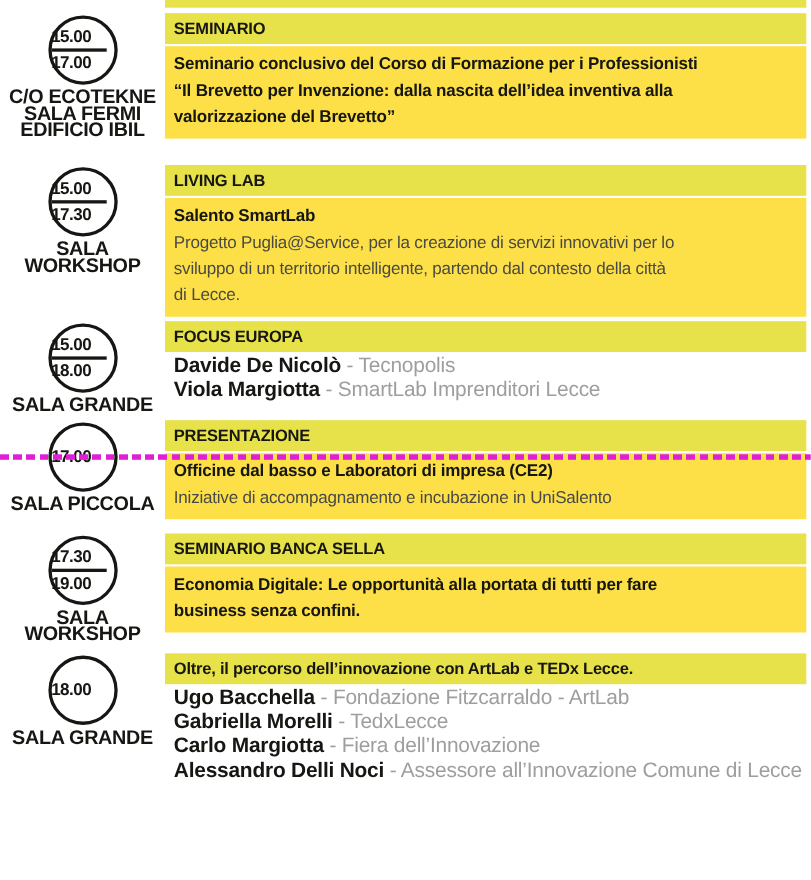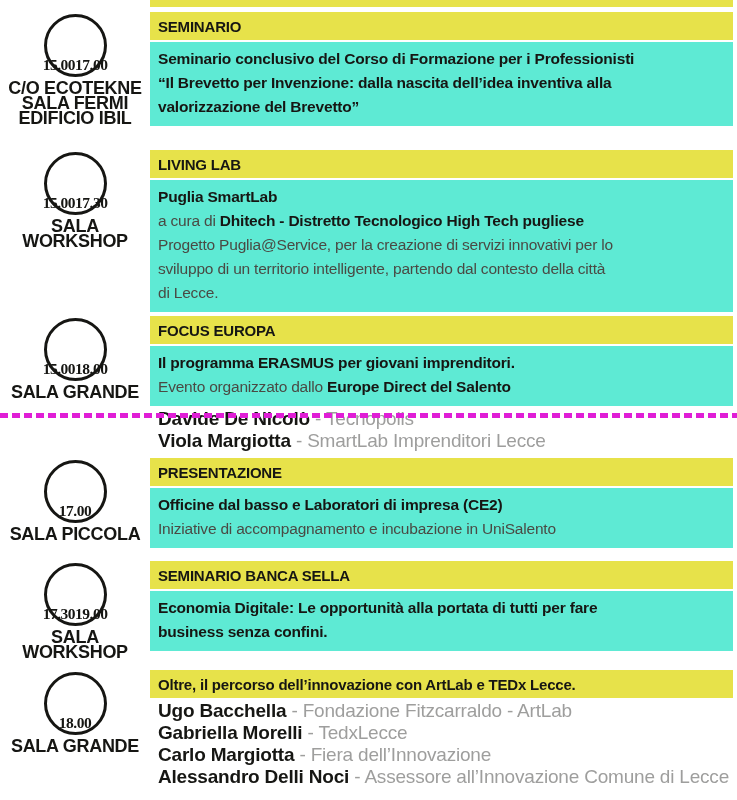--- a/index.html
+++ b/index.html
@@ -11,30 +11,30 @@
   .program { position:absolute; left:0; top:12px; width:737px; }
   .session { display:flex; }
   .session:nth-child(2) { margin-top:24px; }
   .session:nth-child(3) { margin-top:4px; }
   .session:nth-child(4) { margin-top:6px; }
   .session:nth-child(5) { margin-top:13px; }
   .session:nth-child(6) { margin-top:10px; }
 
   .left  { flex:0 0 150px; width:150px; display:flex; flex-direction:column; align-items:center; }
   .circle { box-sizing:border-box; width:63px; height:63px; margin-top:2px; border:3.5px solid #161613;
-            border-radius:50%; display:flex; flex-direction:row; align-items:flex-end; justify-content:center; background:#fff;font-family:Liberation Serif, serif; }
+            border-radius:50%; display:flex; flex-direction:column; align-items:flex-start; justify-content:center; background:#fff; }
   .time { font-weight:bold; font-size:15.5px; letter-spacing:-0.5px; color:#161613; line-height:1; padding:1.5px 0; white-space:nowrap; }
   .time-divider { width:50px; height:3px; background:#161613; margin:1px 0; }
   .location { margin-top:4px; font-weight:bold; font-size:18px; line-height:15px; text-align:center;
               letter-spacing:-0.3px; color:#161613; }
 
   .right { flex:0 0 583px; width:583px; }
   .header-bar { background:#e7e24a; height:28px; box-sizing:border-box; display:flex; align-items:center;
                 padding:0 8px; font-weight:bold; font-size:15px; letter-spacing:-0.2px; color:#161613; white-space:nowrap; }
-  .body-box { background:#5eead4; margin-top:2px; padding:5px 8px 7px 8px; }
+  .body-box { background:#fde047; margin-top:2px; padding:5px 8px 7px 8px; }
   .line { font-size:15.5px; line-height:24px; letter-spacing:-0.2px; white-space:nowrap; }
   .seg-bold { font-weight:bold; color:#161613; }
   .seg-reg  { font-weight:normal; color:#4a4a44; }
 
   .speakers { margin-top:2px; padding:0 8px; }
   .speaker { font-size:19px; line-height:22px; letter-spacing:-0.2px; white-space:nowrap; }
   .speaker .name { font-weight:bold; color:#161613; }
   .speaker .aff  { font-weight:normal; color:#9e9e9d; }
 
   .divider-dashed { position:absolute; left:0; top:413px; width:737px; height:5px; z-index:5;
@@ -77,22 +77,21 @@
             <div class="time-divider"></div>
             <div class="time">17.30</div>
           </div>
       <div class="location">
             <div>SALA WORKSHOP</div>
           </div>
     </div>
     <div class="right">
       <div class="header-bar">LIVING LAB</div>
       <div class="body-box">
-            <div class="line"><span class="seg-bold">Puglia SmartLab</span></div>
-            <div class="line"><span class="seg-reg">a cura di </span><span class="seg-bold">Dhitech - Distretto Tecnologico High Tech pugliese</span></div>
+            <div class="line"><span class="seg-bold">Salento SmartLab</span></div>
             <div class="line"><span class="seg-reg">Progetto Puglia@Service, per la creazione di servizi innovativi per lo</span></div>
             <div class="line"><span class="seg-reg">sviluppo di un territorio intelligente, partendo dal contesto della città</span></div>
             <div class="line"><span class="seg-reg">di Lecce.</span></div>
           </div>
 
     </div>
   </div>
 
   <div class="session">
     <div class="left">
@@ -100,24 +99,20 @@
             <div class="time">15.00</div>
             <div class="time-divider"></div>
             <div class="time">18.00</div>
           </div>
       <div class="location">
             <div>SALA GRANDE</div>
           </div>
     </div>
     <div class="right">
       <div class="header-bar">FOCUS EUROPA</div>
-      <div class="body-box">
-            <div class="line"><span class="seg-bold">Il programma ERASMUS per giovani imprenditori.</span></div>
-            <div class="line"><span class="seg-reg">Evento organizzato dallo </span><span class="seg-bold">Europe Direct del Salento</span></div>
-          </div>
       <div class="speakers">
             <div class="speaker"><span class="name">Davide De Nicolò</span> <span class="aff">- Tecnopolis</span></div>
             <div class="speaker"><span class="name">Viola Margiotta</span> <span class="aff">- SmartLab Imprenditori Lecce</span></div>
           </div>
     </div>
   </div>
 
   <div class="session">
     <div class="left">
       <div class="circle">

